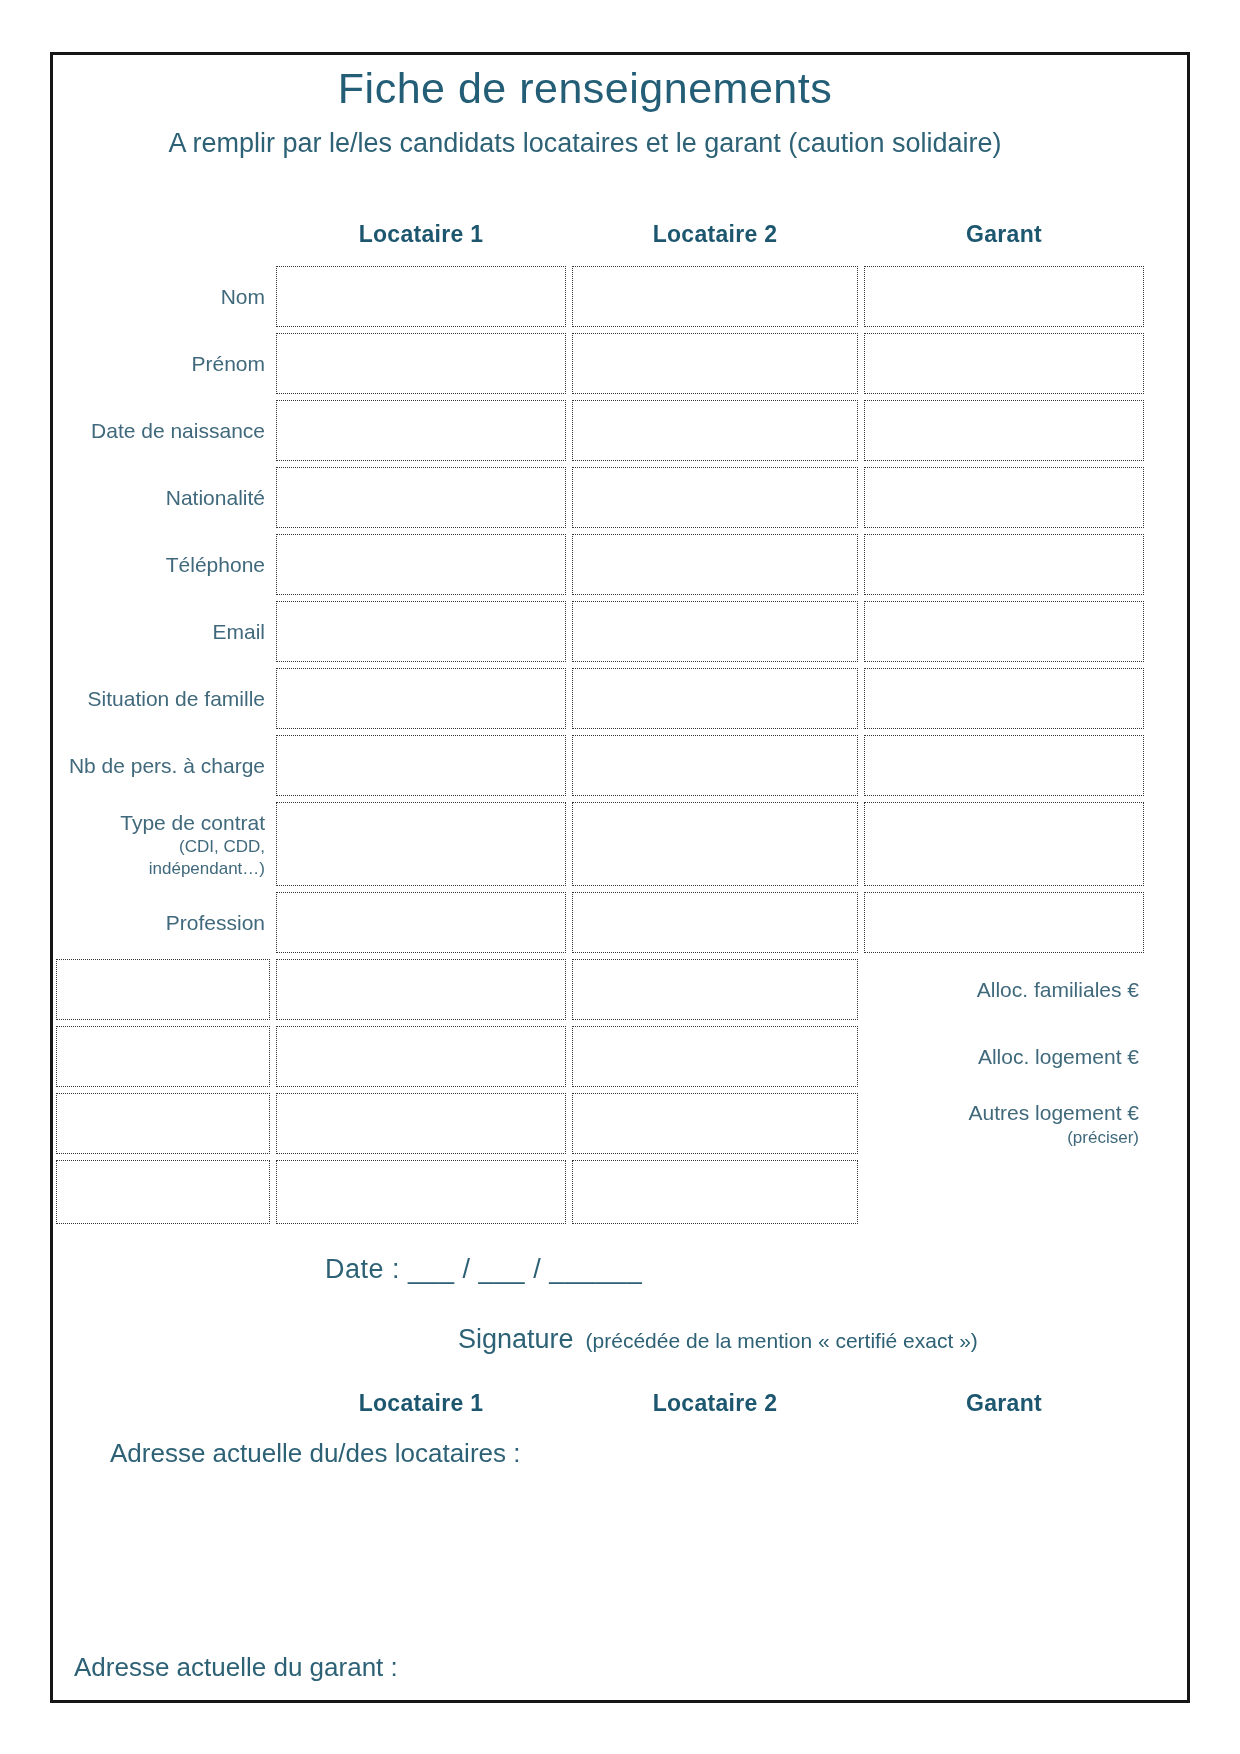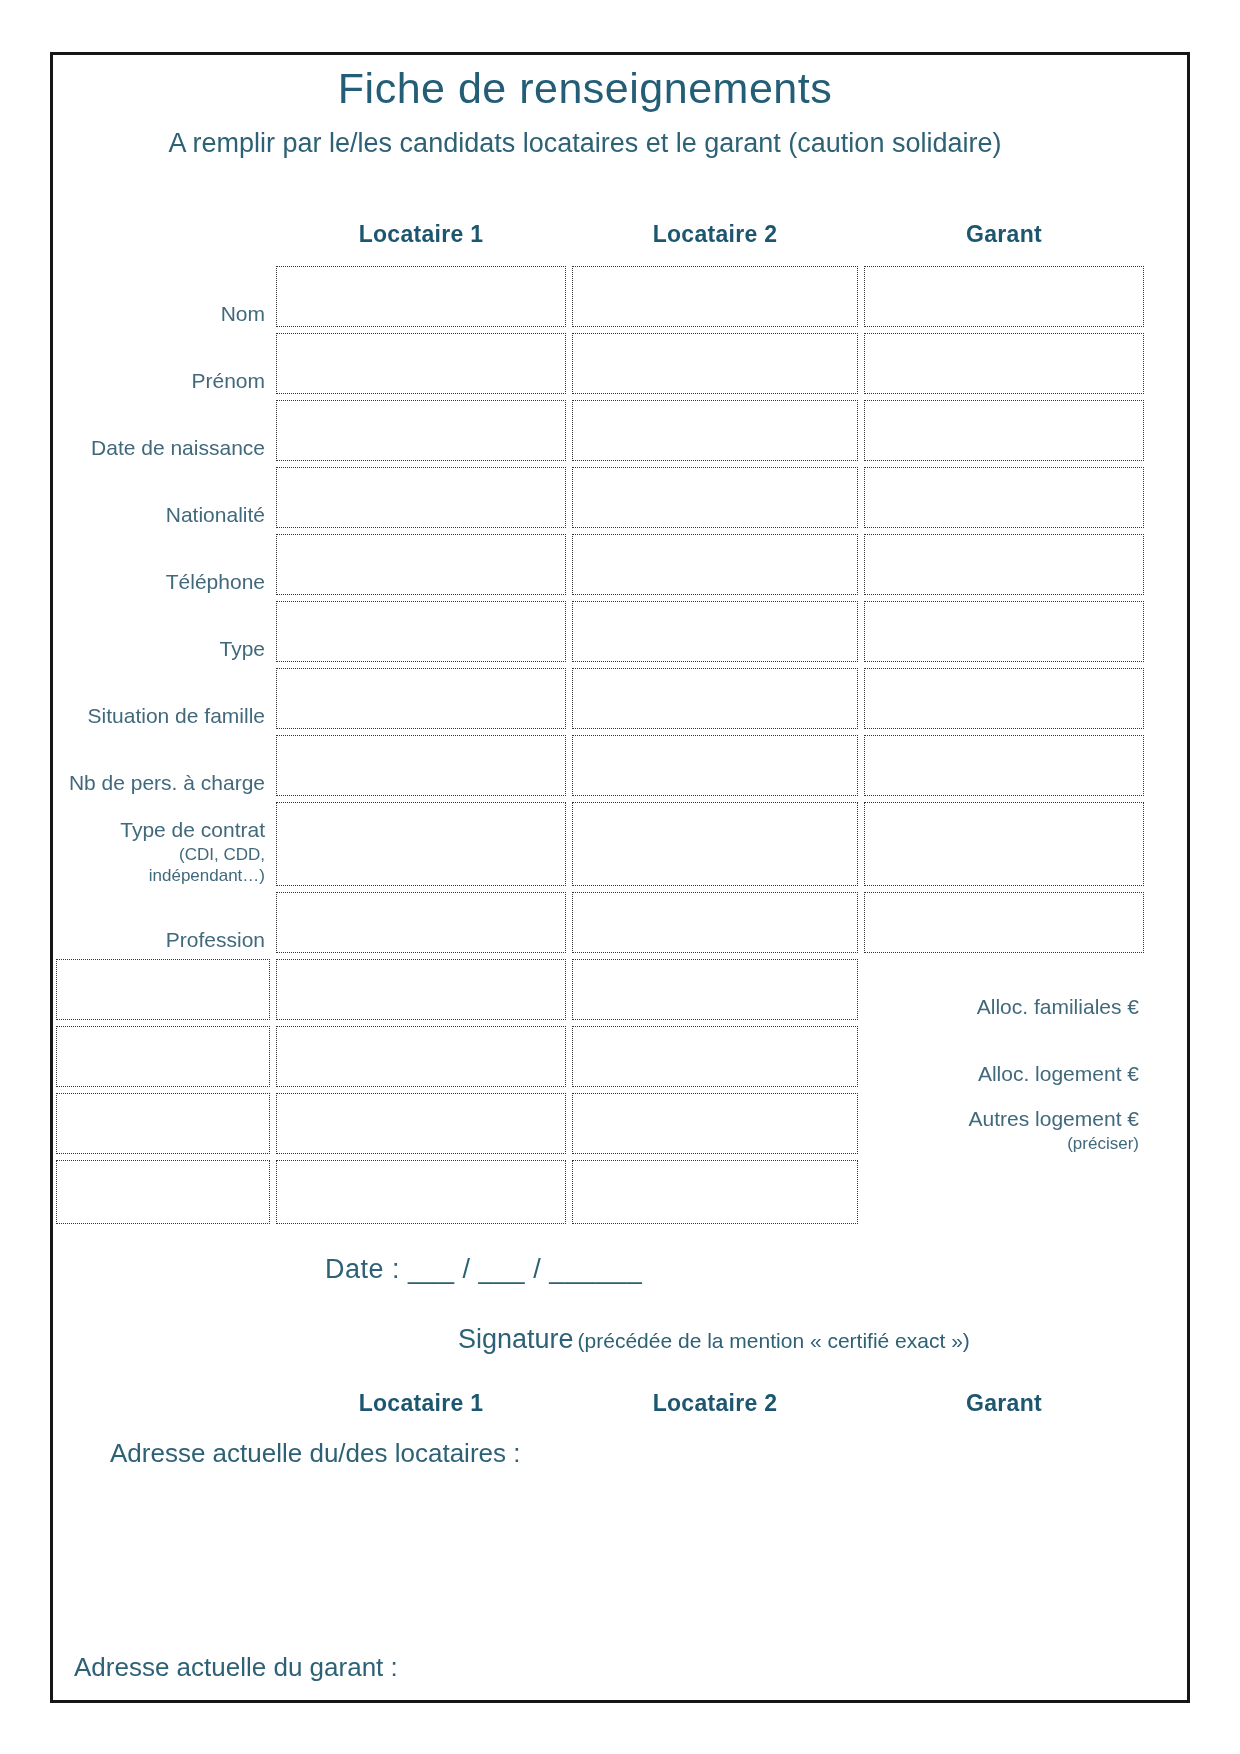--- a/index.html
+++ b/index.html
@@ -32,33 +32,33 @@
     grid-template-columns:214px 290px 286px 280px;
     grid-template-rows:60px repeat(8,61px) 84px repeat(4,61px) 64px;
     column-gap:6px; row-gap:6px;
   }
   .col-header-spacer{ }
   .col-header{
     display:flex; align-items:flex-end; justify-content:center; padding-bottom:12px;
     font-weight:700; font-size:23px; color:var(--column-header); letter-spacing:0.3px;
   }
   .row-label{
-    display:flex; flex-direction:column; justify-content:flex-end; align-items:flex-end;
+    display:flex; flex-direction:column; justify-content:center; align-items:flex-end;
     text-align:right; padding-right:5px; font-size:21px; color:var(--label-text);
     line-height:1.3;
   }
   .row-sublabel{ font-size:17px; max-width:145px; line-height:1.25; }
   .input-box{ border:1px dotted var(--box-border); background:var(--background); }
   .date-line{
     position:absolute; left:286px; top:1254px;
     font-size:27px; color:var(--body-text); letter-spacing:0.5px;margin-left:39px;
   }
   .sig-line{
     position:absolute; left:458px; top:1324px;
-    display:flex; align-items:baseline; gap:4px; color:var(--body-text);
+    display:flex; align-items:baseline; gap:12px; color:var(--body-text);
   }
   .sig-label{ font-size:27px; }
   .sig-note{ font-size:21px; }
   .sig-grid{
     position:absolute; left:56px; top:1390px;
     display:grid; grid-template-columns:214px 290px 286px 280px; column-gap:6px;
   }
   .sig-col-header{
     text-align:center; font-weight:700; font-size:23px; color:var(--column-header);
     letter-spacing:0.3px;
@@ -105,21 +105,21 @@
       <div class="input-box"></div>
       <div class="input-box"></div>
       <div class="input-box"></div>
       <div class="row-label">
         <span>Téléphone</span>
       </div>
       <div class="input-box"></div>
       <div class="input-box"></div>
       <div class="input-box"></div>
       <div class="row-label">
-        <span>Type</span>
+        <span>Email</span>
       </div>
       <div class="input-box"></div>
       <div class="input-box"></div>
       <div class="input-box"></div>
       <div class="row-label">
         <span>Situation de famille</span>
       </div>
       <div class="input-box"></div>
       <div class="input-box"></div>
       <div class="input-box"></div>

